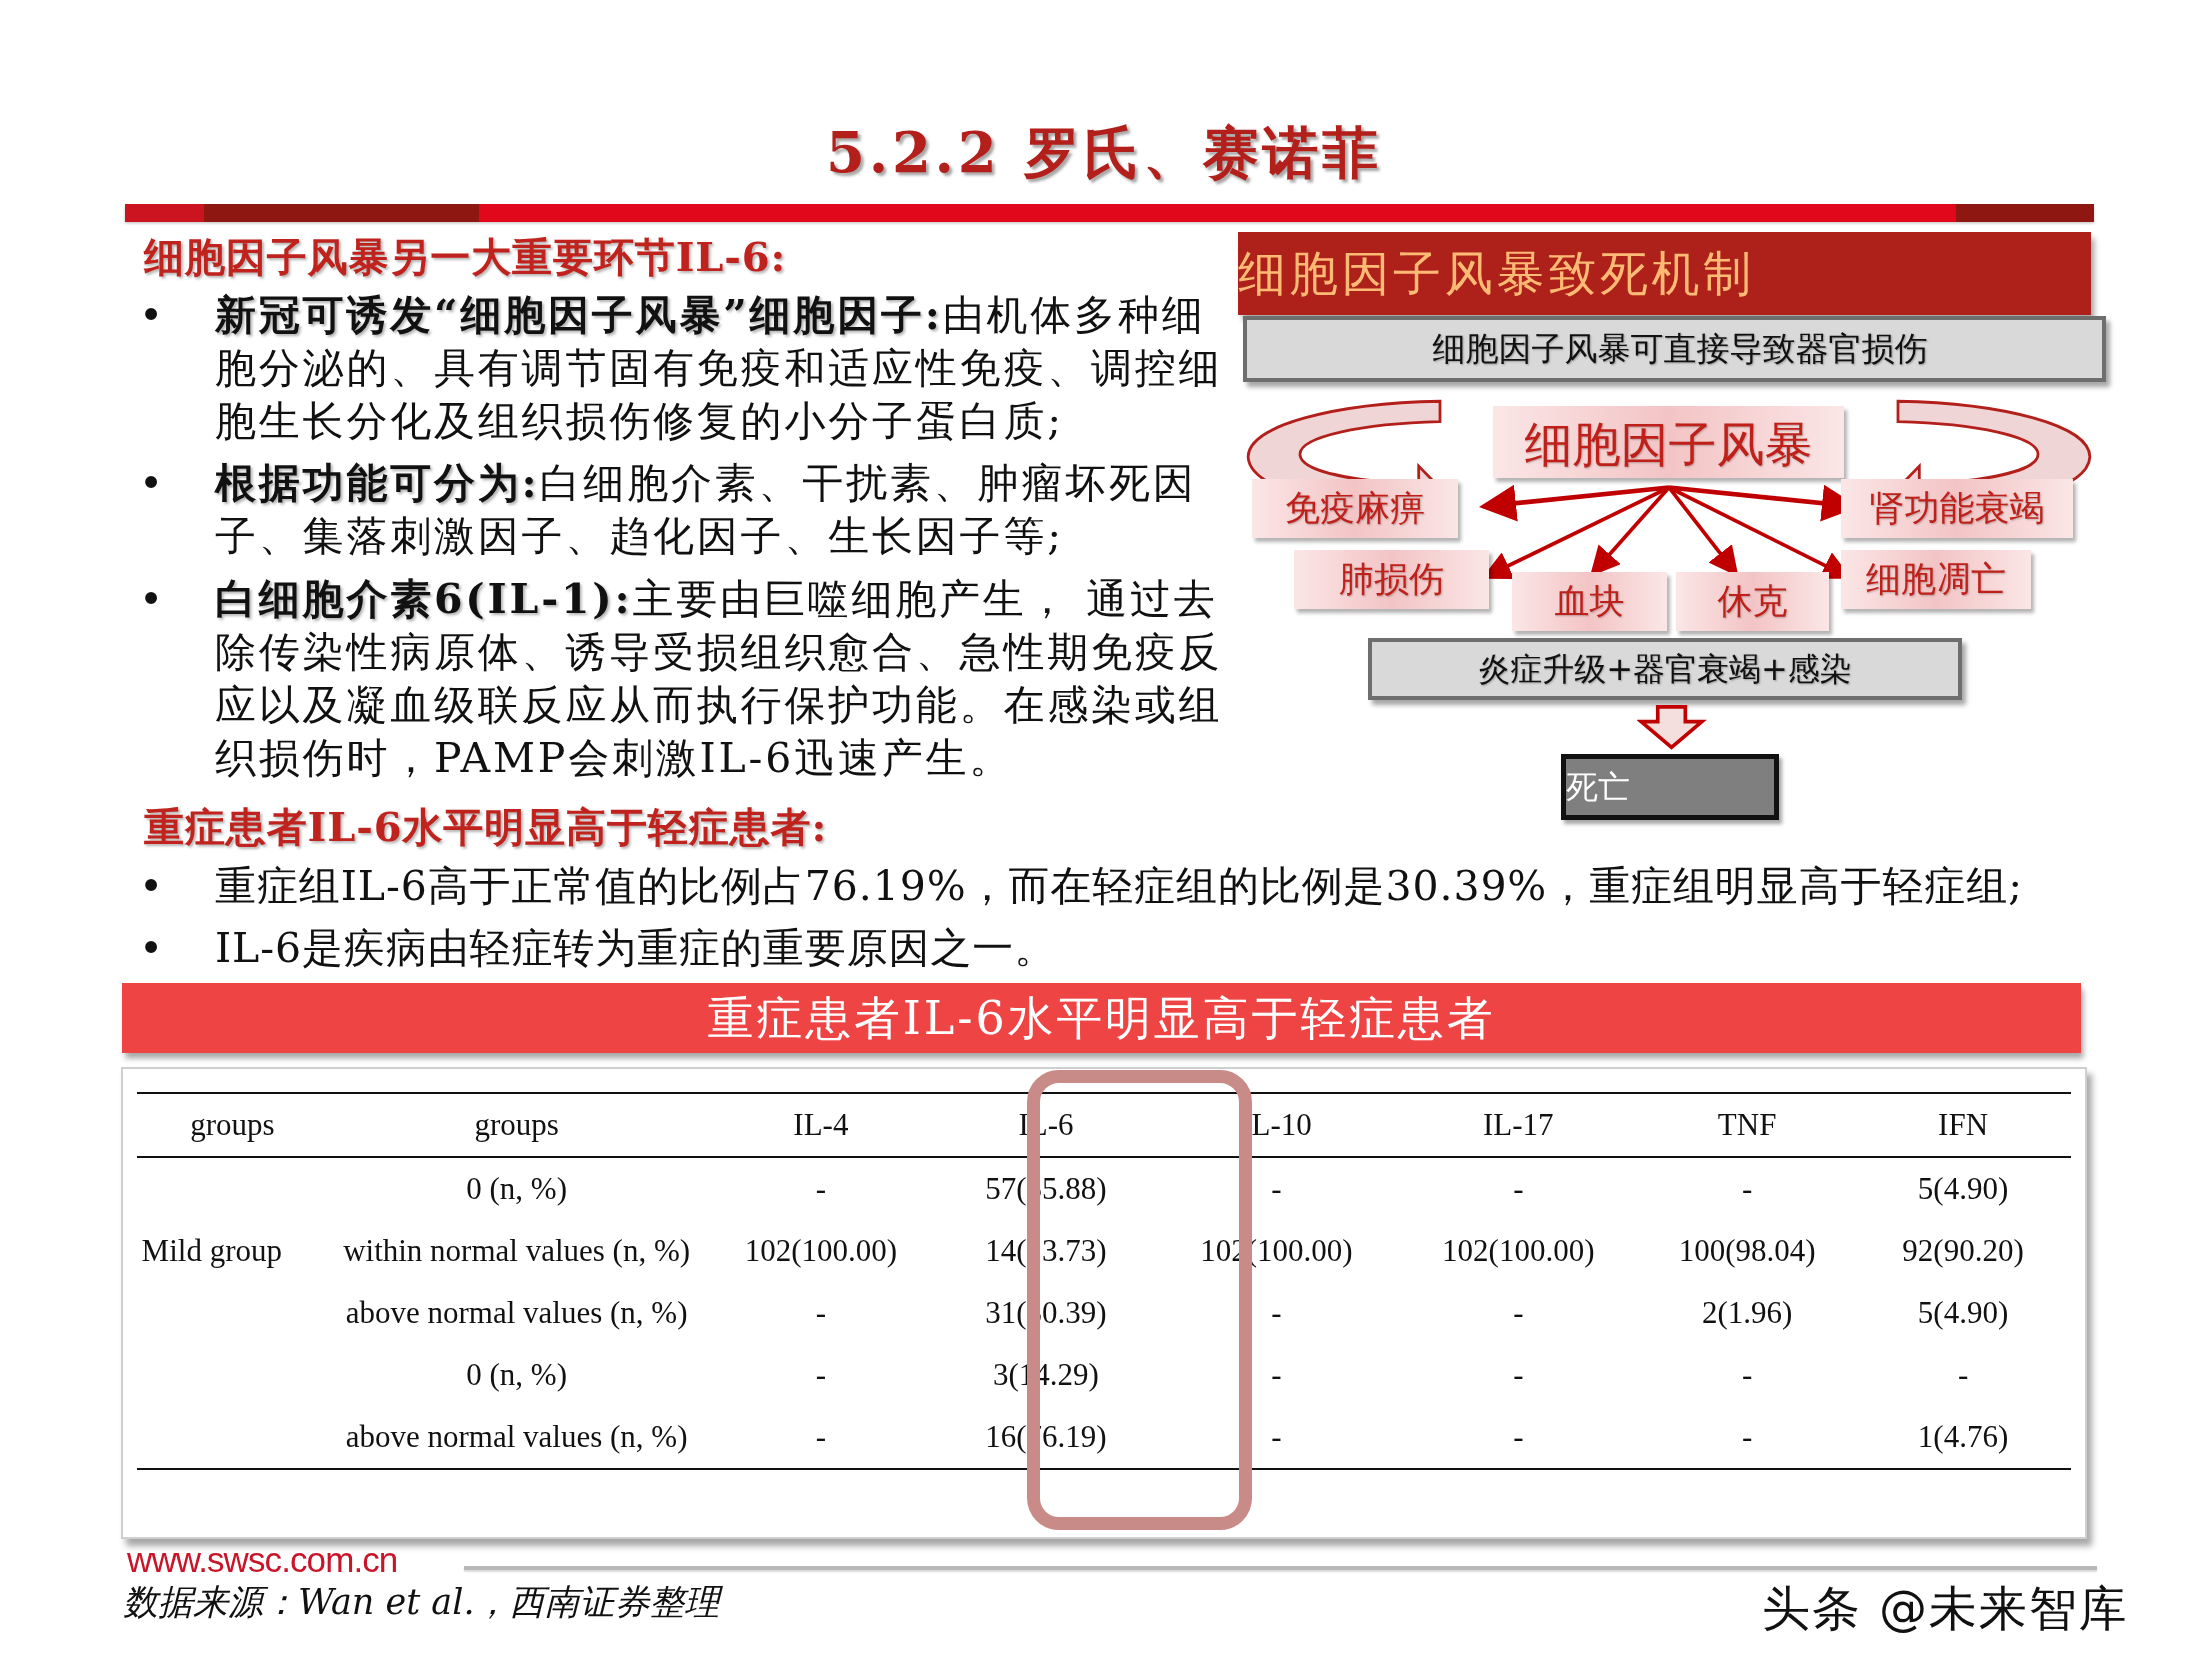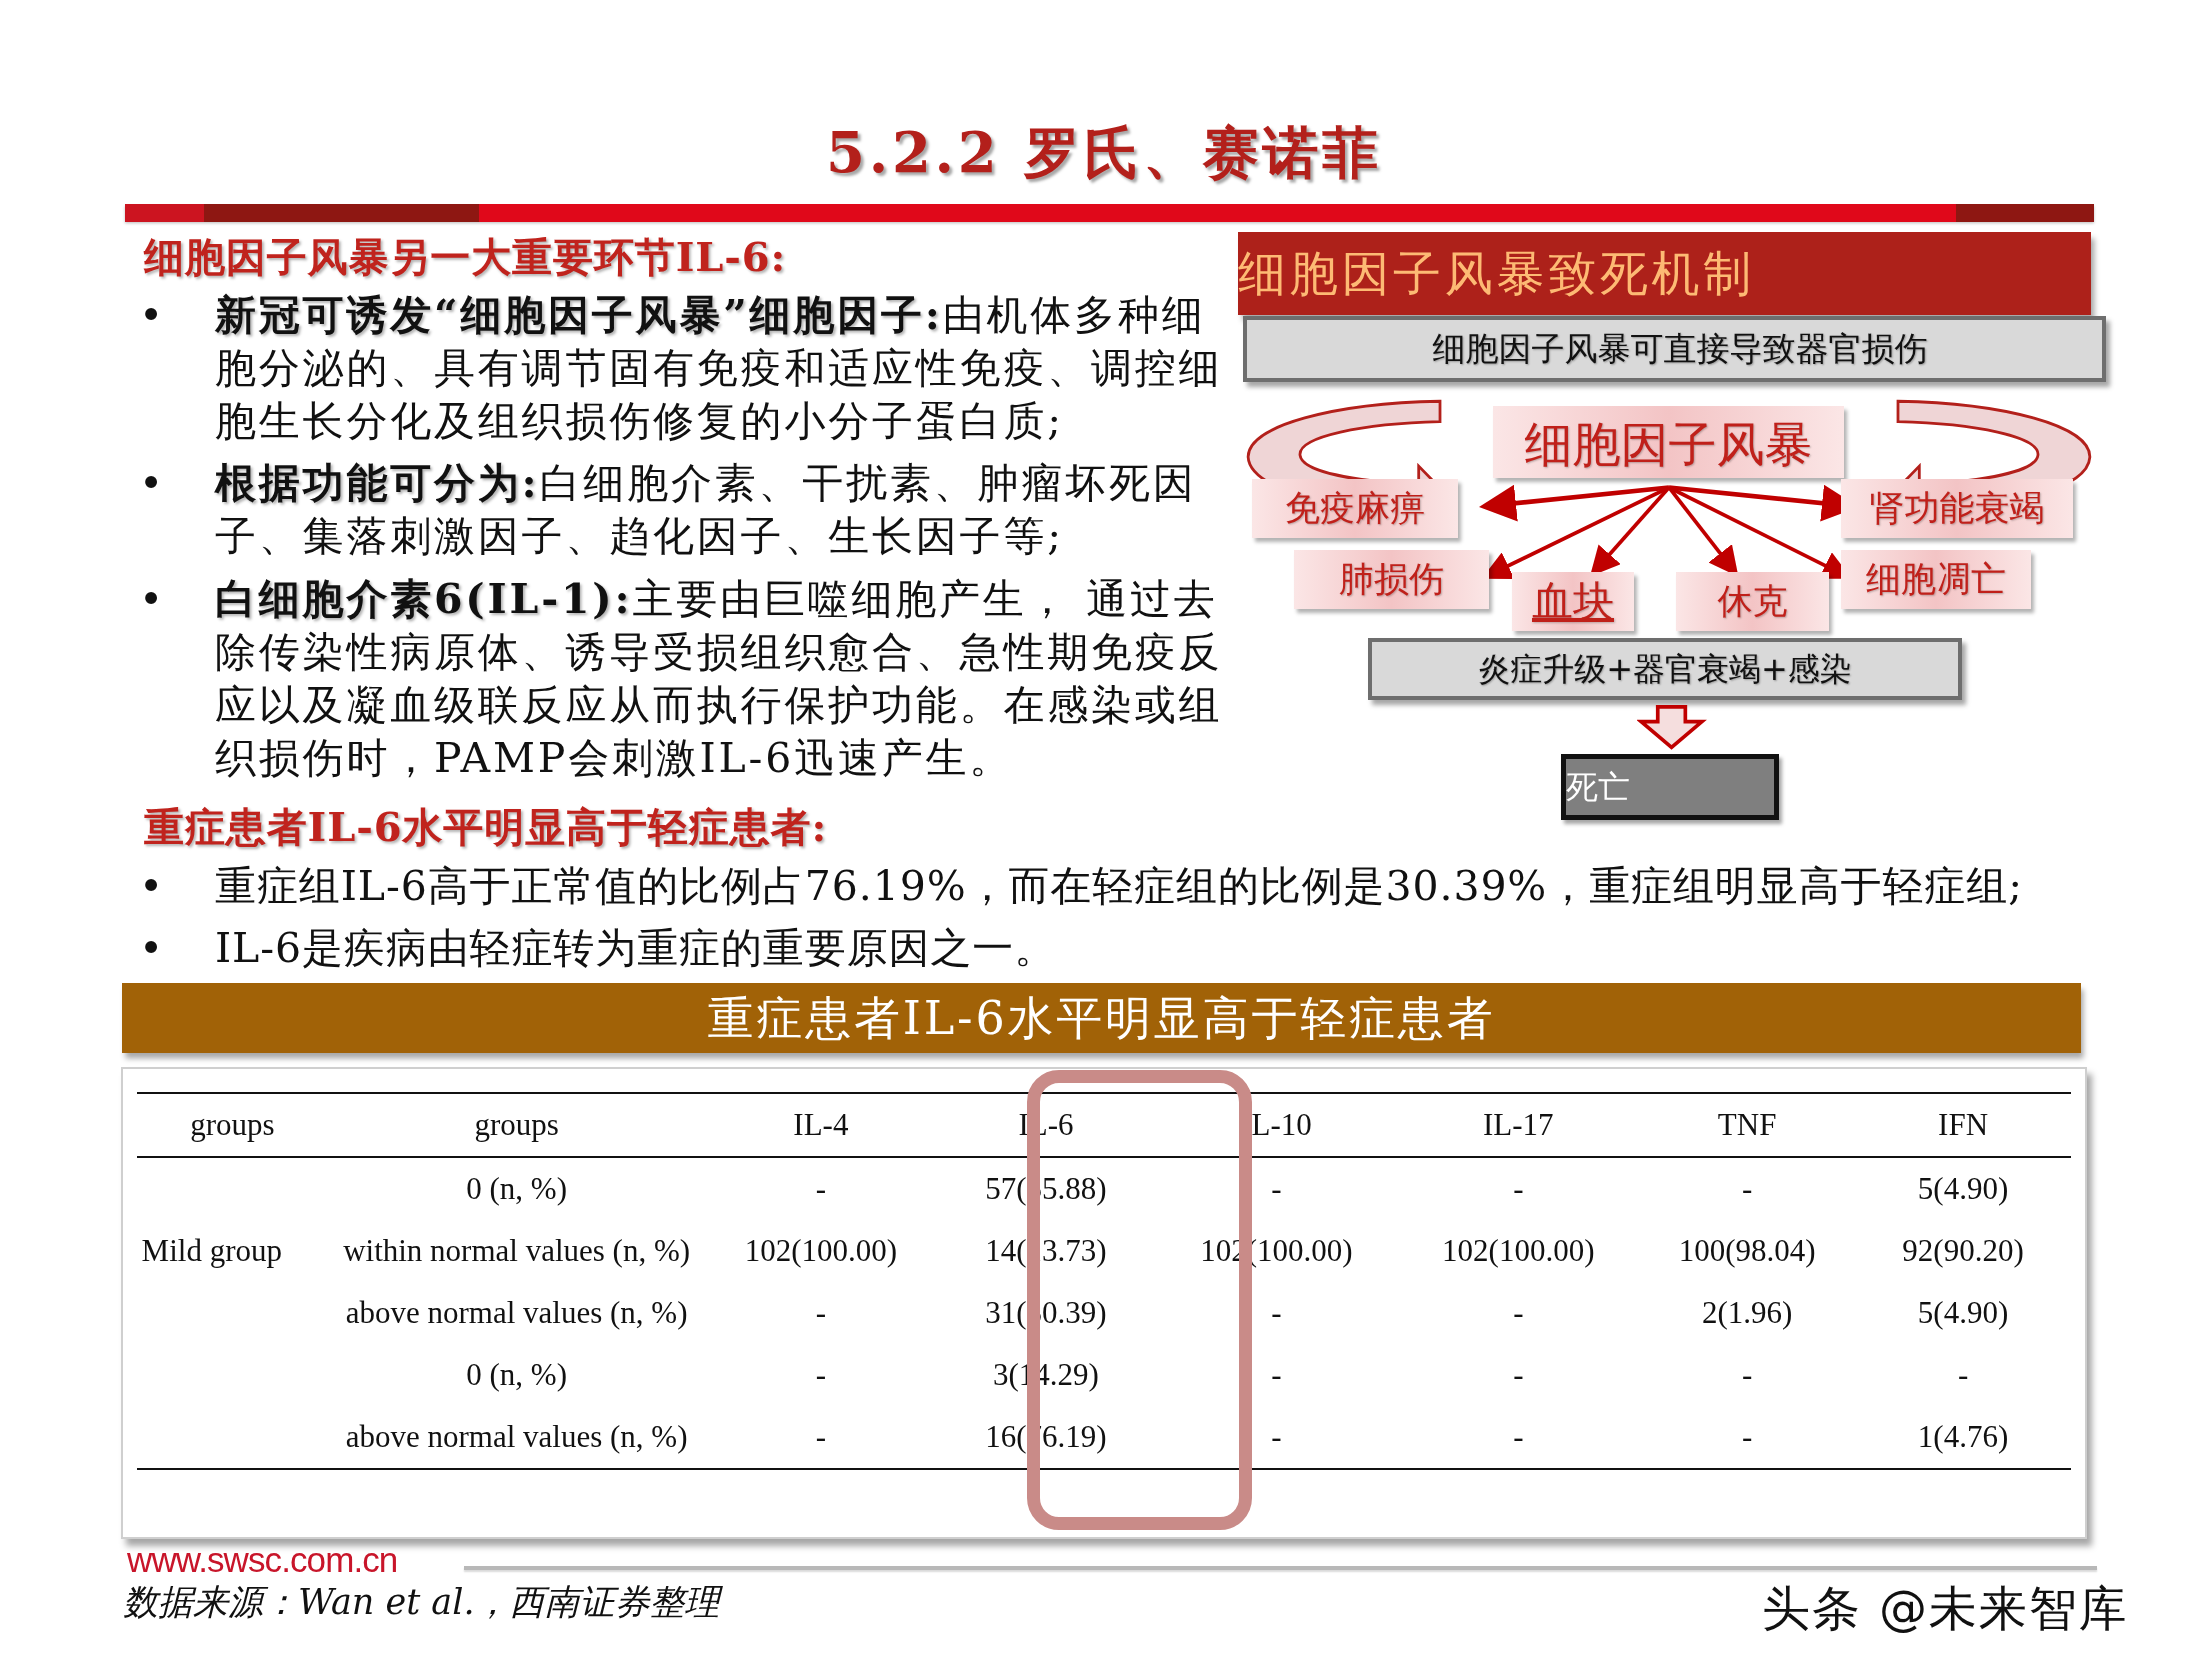--- a/index.html
+++ b/index.html
@@ -34,21 +34,21 @@
   .grey-box { background:#d9d9d9; border:4.6px solid #6e6e6e; box-shadow:3.7px 4.6px 4.6px rgba(0,0,0,0.35);
               color:#111; text-align:center; font-family:"DejaVu Sans","Liberation Sans",sans-serif;
               text-shadow:0.9px 0.9px 1.9px rgba(0,0,0,0.3); }
   .pink-box { background:linear-gradient(90deg,#fbe6e6 0%,#f3c4c5 50%,#fbe6e6 100%);
               color:#c0201a; text-align:center; font-family:"DejaVu Sans","Liberation Sans",sans-serif;
               box-shadow:2.8px 3.7px 3.7px rgba(0,0,0,0.3); text-shadow:0.9px 0.9px 1.9px rgba(0,0,0,0.25); }
   .death-box { background:#7f7f7f; border:5.6px solid #111; color:#fff; text-align:left;
                font-family:Liberation Sans, sans-serif; box-shadow:2.8px 3.7px 3.7px rgba(0,0,0,0.35); }
 
   
-  .tbl-banner { left:122px; top:983px; width:1959px; height:70px; background:#a16207; color:#fff;
+  .tbl-banner { left:122px; top:983px; width:1959px; height:70px; background:#ef4444; color:#fff;
                 font-size:46px; line-height:70px; text-align:center; letter-spacing:2.8px;
                 box-shadow:2.8px 5.6px 5.6px rgba(0,0,0,0.35); }
   .tbl-box { left:121px; top:1067px; width:1962px; height:468px; background:#fff;
              border:2.8px solid #cfcfcf; box-shadow:4.6px 6.5px 6.5px rgba(0,0,0,0.35); }
   table.data { position:absolute; left:14px; top:23px; width:1934px; border-collapse:collapse;
                font-family:"Liberation Serif","DejaVu Serif",serif; font-size:31px; color:#111; }
   table.data th { font-weight:normal; height:60px; border-top:2.8px solid #111; border-bottom:2.8px solid #111; }
   table.data td { height:60px; text-align:center; }
   table.data tr.last td { border-bottom:2.8px solid #111; }
   .hl-box { left:1027px; top:1070px; width:225px; height:460px; border:13px solid #c98b88;
@@ -124,21 +124,21 @@
   <line x1="480" y1="105" x2="285" y2="200" stroke="#c00000" stroke-width="4" marker-end="url(#ah)"></line>
   <line x1="480" y1="105" x2="400" y2="195" stroke="#c00000" stroke-width="4" marker-end="url(#ah)"></line>
   <line x1="480" y1="105" x2="550" y2="195" stroke="#c00000" stroke-width="4" marker-end="url(#ah)"></line>
   <line x1="480" y1="105" x2="670" y2="200" stroke="#c00000" stroke-width="4" marker-end="url(#ah)"></line>
 </svg>
 
 <div class="abs pink-box" style="left:1493px; top:406px; width:351px; height:72px; line-height:76px; font-size:48px;">细胞因子风暴</div>
 <div class="abs pink-box" style="left:1252px; top:479px; width:206px; height:59px; line-height:59px; font-size:35px;">免疫麻痹</div>
 <div class="abs pink-box" style="left:1841px; top:479px; width:232px; height:59px; line-height:59px; font-size:35px;">肾功能衰竭</div>
 <div class="abs pink-box" style="left:1294px; top:550px; width:195px; height:59px; line-height:59px; font-size:35px;">肺损伤</div>
-<div class="abs pink-box" style="left:1512px; top:572px; width:122px; height:59px; line-height:59px; font-size:41px;text-decoration:underline;">血块</div>
+<div class="abs pink-box" style="left:1512px; top:572px; width:155px; height:59px; line-height:59px; font-size:35px;">血块</div>
 <div class="abs pink-box" style="left:1676px; top:572px; width:153px; height:59px; line-height:59px; font-size:35px;">休克</div>
 <div class="abs pink-box" style="left:1841px; top:550px; width:190px; height:59px; line-height:59px; font-size:35px;">细胞凋亡</div>
 
 <div class="abs grey-box" style="left:1368px; top:638px; width:586px; height:54px; line-height:54px; font-size:32px;">炎症升级+器官衰竭+感染</div>
 
 <svg class="abs" style="left:1637px; top:705px;" width="70" height="46" viewBox="0 0 75 50">
   <path d="M22,2 L52,2 L52,18 L70,18 L37,46 L4,18 L22,18 Z" fill="#f5dede" stroke="#c00000" stroke-width="4"></path>
 </svg>
 
 <div class="abs death-box" style="left:1561px; top:754px; width:208px; height:56px; line-height:56px; font-size:32px;">死亡</div>

